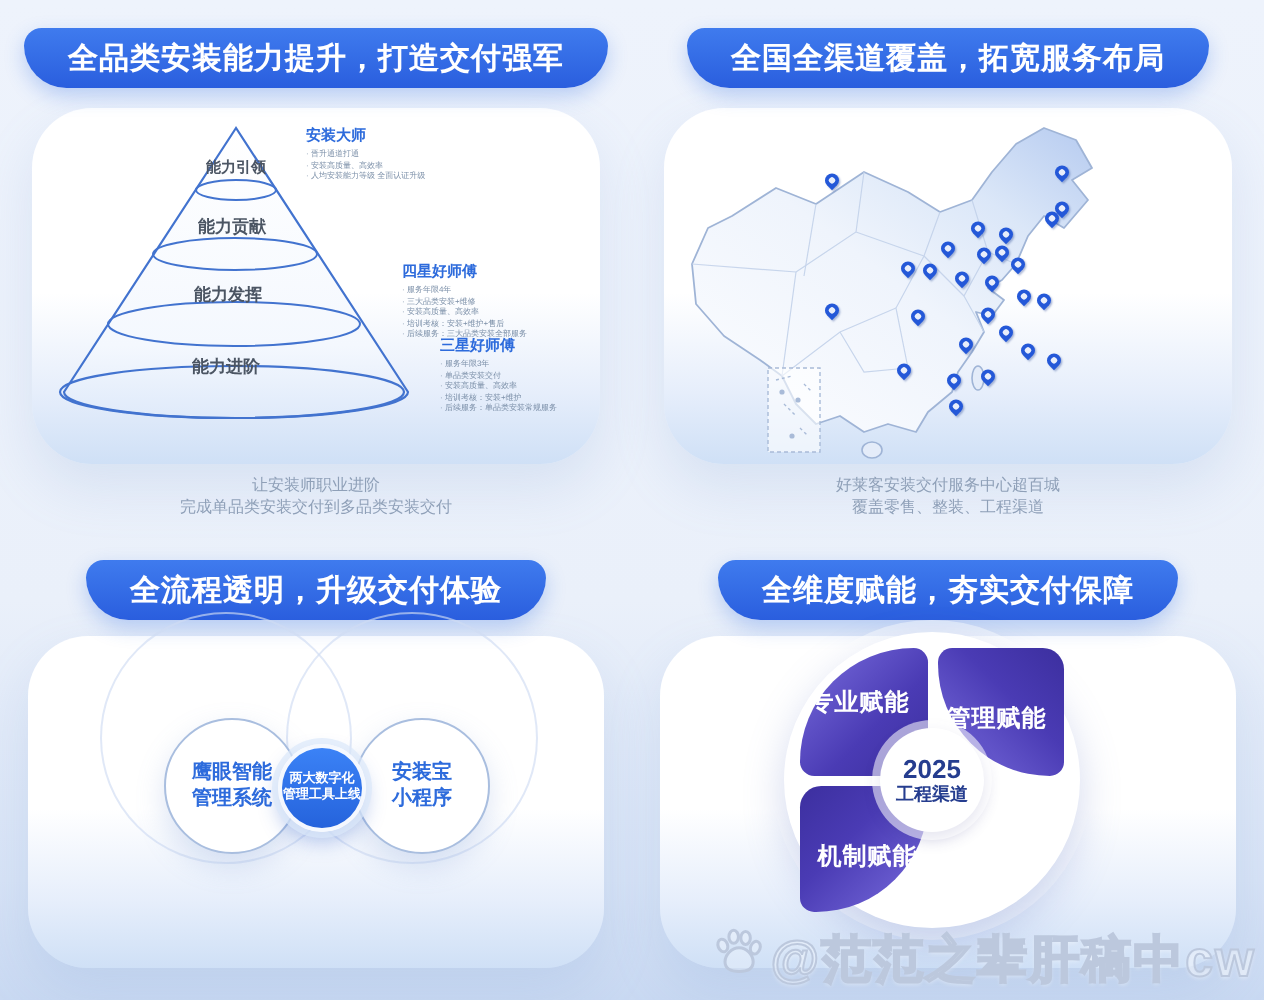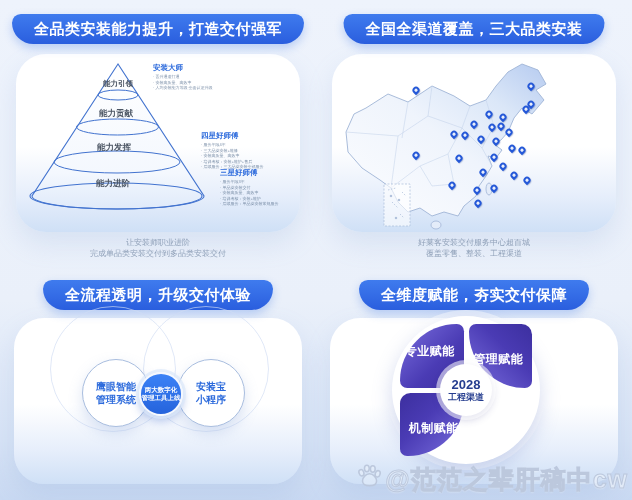--- a/index.html
+++ b/index.html
@@ -174,21 +174,21 @@
 
     <div class="caption">
       <div>让安装师职业进阶</div>
       <div>完成单品类安装交付到多品类安装交付</div>
     </div>
   </div>
 
   <div class="quad" id="q-map">
     <div class="cloud"></div>
     <div class="banner">
-      <span>全国全渠道覆盖，三大品类安装</span>
+      <span>全国全渠道覆盖，拓宽服务布局</span>
     </div>
 
     <div class="map-box">
       <svg width="276" height="176" viewBox="0 0 276 176">
         <defs>
           <linearGradient id="mapFill" x1="0" y1="1" x2="1" y2="0">
             <stop offset="0" stop-color="#fcfdff"></stop>
             <stop offset="0.5" stop-color="#eff4fc"></stop>
             <stop offset="0.75" stop-color="#dbe7f8"></stop>
             <stop offset="1" stop-color="#b6cbf0"></stop>
@@ -294,21 +294,21 @@
         <span class="sector-label">专业赋能</span>
       </div>
       <div class="sector sector-bl">
         <span class="sector-label">管理赋能</span>
       </div>
       <div class="sector sector-br">
         <span class="sector-label">机制赋能</span>
       </div>
     </div>
     <div class="wheel-center">
-      <div class="wheel-year">2028</div>
+      <div class="wheel-year">2025</div>
       <div class="wheel-label">工程渠道</div>
     </div>
   </div>
 
   <div class="watermark">
     <svg width="26" height="26" viewBox="0 0 24 24">
       <g stroke="#bcc8dd" stroke-width="1.4" fill="rgba(255,255,255,0.25)">
         <ellipse cx="5" cy="9" rx="2.2" ry="3" transform="rotate(-20 5 9)"></ellipse>
         <ellipse cx="10" cy="5" rx="2.2" ry="3"></ellipse>
         <ellipse cx="15.5" cy="5.5" rx="2.2" ry="3"></ellipse>

